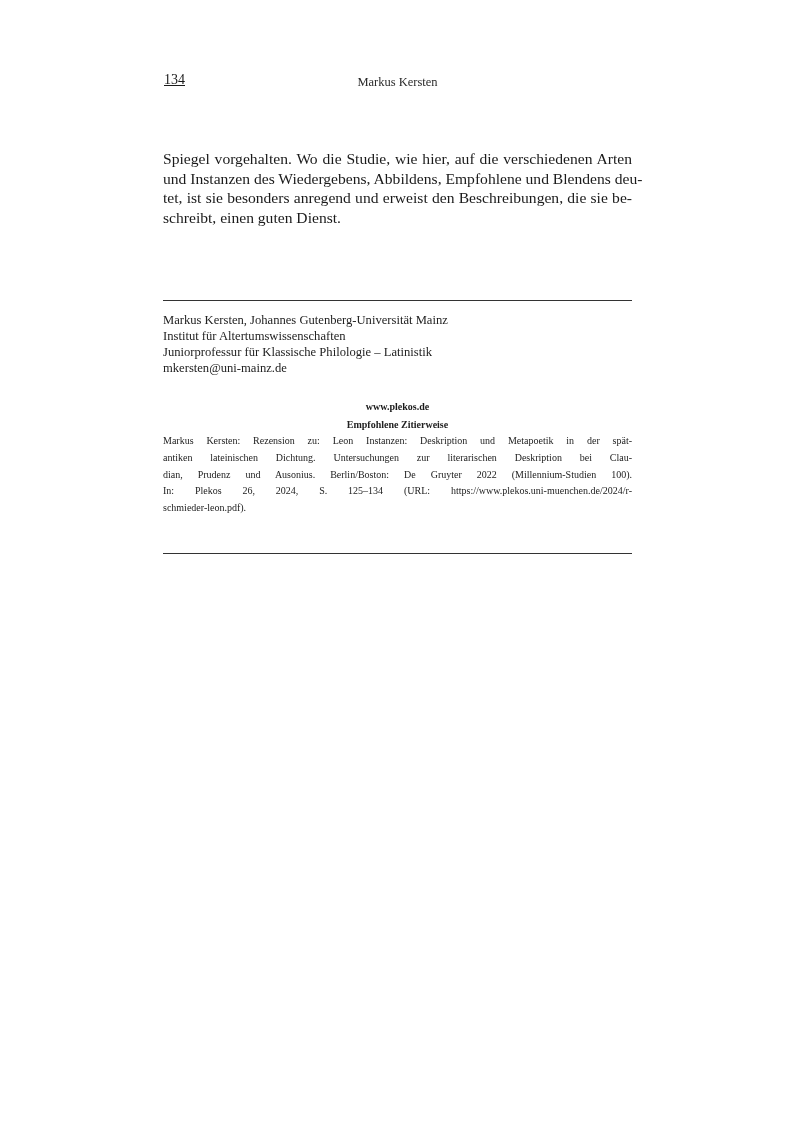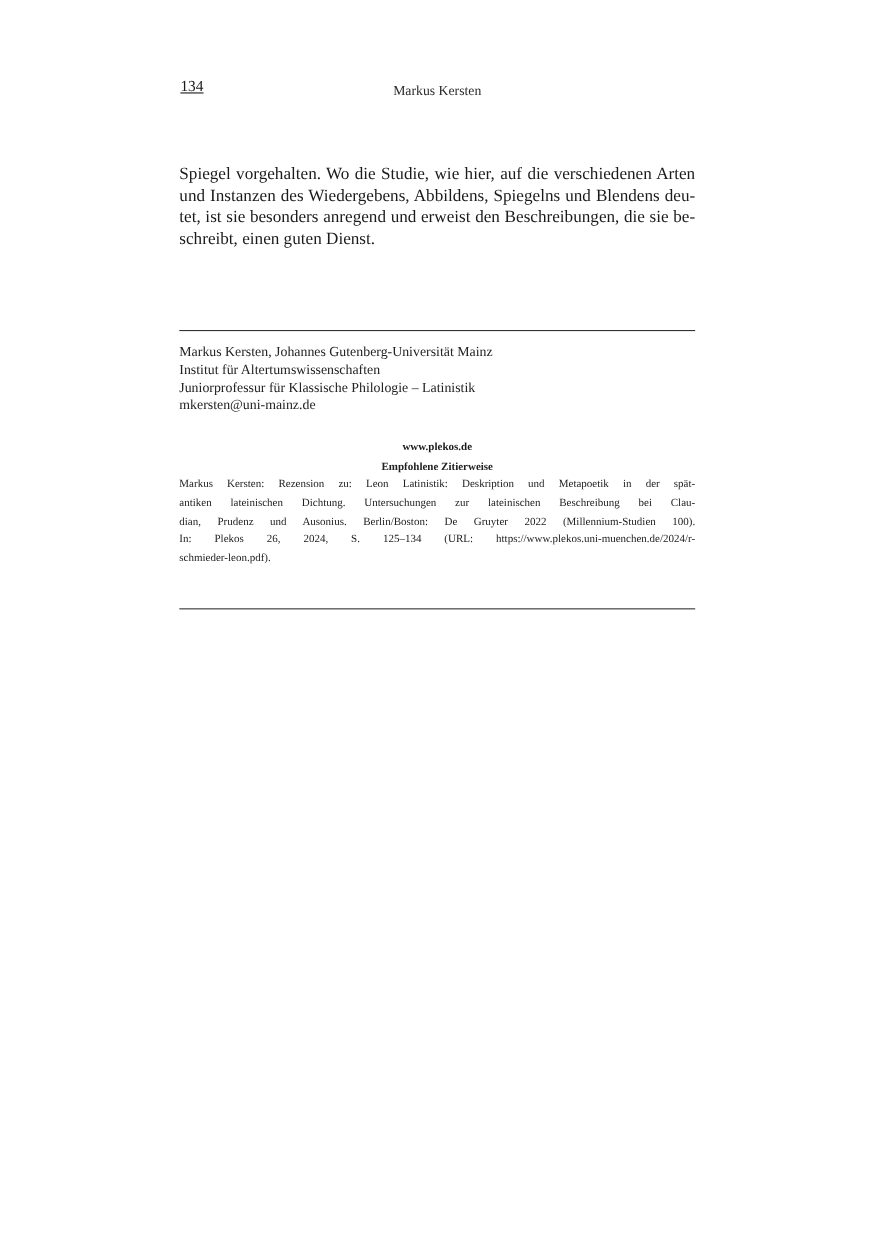--- a/index.html
+++ b/index.html
@@ -106,39 +106,39 @@
     }
   </style>
 </head>
 <body>
 
 <div class="page-number">134</div>
 <div class="running-head">Markus Kersten</div>
 
 <div class="body-text">
   <span class="line">Spiegel vorgehalten. Wo die Studie, wie hier, auf die verschiedenen Arten</span>
-  <span class="line">und Instanzen des Wiedergebens, Abbildens, Spiegelns und Blendens deu-</span>
+  <span class="line">und Instanzen des Wiedergebens, Abbildens, Empfohlene und Blendens deu-</span>
   <span class="line">tet, ist sie besonders anregend und erweist den Beschreibungen, die sie be-</span>
   <span class="line last">schreibt, einen guten Dienst.</span>
 </div>
 
 <div class="rule top"></div>
 
 <div class="affiliation">
   <div>Markus Kersten, Johannes Gutenberg-Universität Mainz</div>
   <div>Institut für Altertumswissenschaften</div>
   <div>Juniorprofessur für Klassische Philologie – Latinistik</div>
   <div>mkersten@uni-mainz.de</div>
 </div>
 
 <div class="imprint">
   <div class="site-link">www.plekos.de</div>
   <div class="cite-heading">Empfohlene Zitierweise</div>
   <div class="citation">
-    <span class="line">Markus Kersten: Rezension zu: Leon Latinistik: Deskription und Metapoetik in der spät-</span>
-    <span class="line">antiken lateinischen Dichtung. Untersuchungen zur lateinischen Beschreibung bei Clau-</span>
+    <span class="line">Markus Kersten: Rezension zu: Leon Instanzen: Deskription und Metapoetik in der spät-</span>
+    <span class="line">antiken lateinischen Dichtung. Untersuchungen zur literarischen Deskription bei Clau-</span>
     <span class="line">dian, Prudenz und Ausonius. Berlin/Boston: De Gruyter 2022 (Millennium-Studien 100).</span>
     <span class="line">In: Plekos 26, 2024, S. 125–134 (URL: https://www.plekos.uni-muenchen.de/2024/r-</span>
     <span class="line last">schmieder-leon.pdf).</span>
   </div>
 </div>
 
 <div class="rule bottom"></div>
 
 </body></html>

